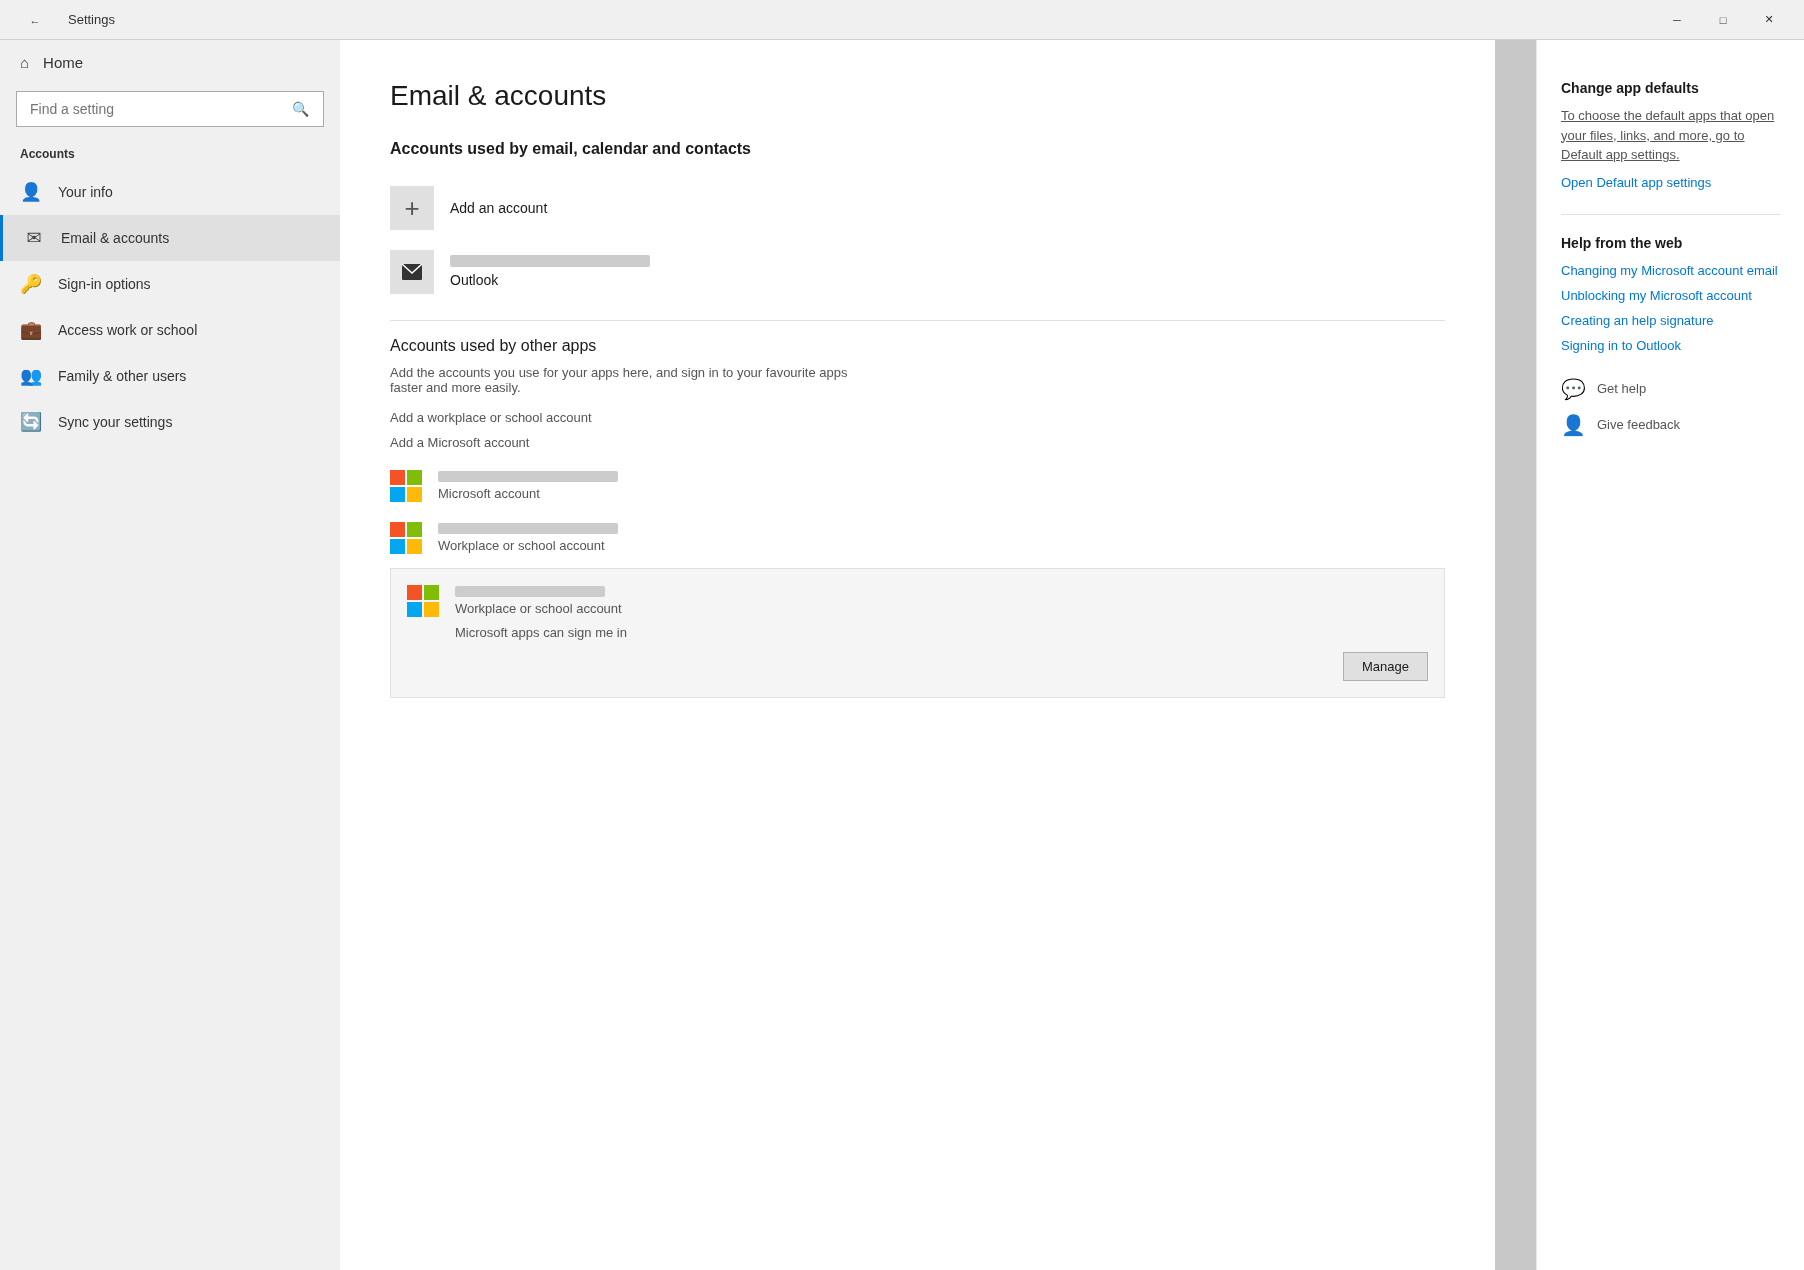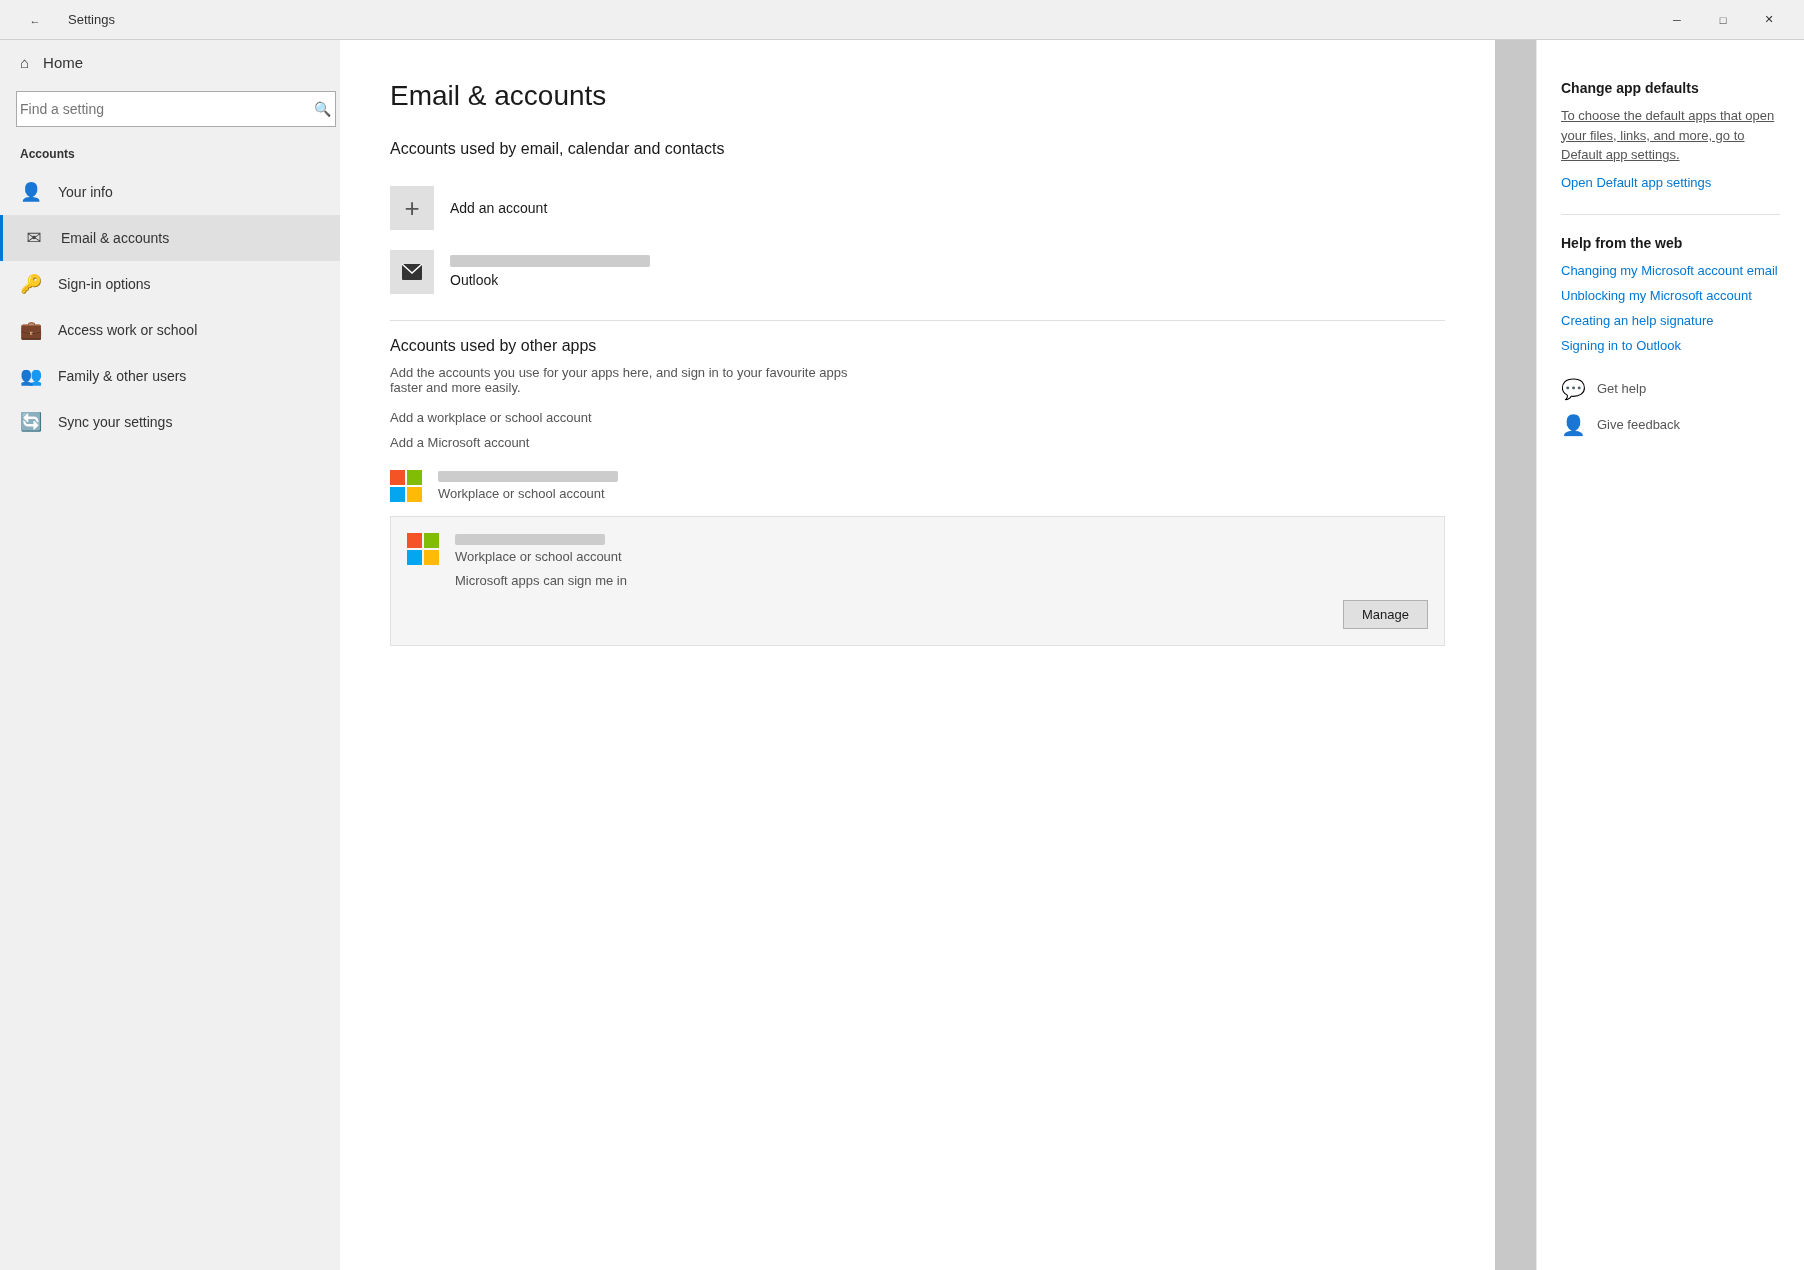--- a/index.html
+++ b/index.html
@@ -69,27 +69,27 @@
     .sidebar-home {
       display: flex;
       align-items: center;
       gap: 14px;
       padding: 14px 20px;
       cursor: pointer;
       font-size: 15px;
       color: #333;
     }
     .search-box {
-      margin: 6px 4px 14px 16px;
+      margin: 6px 16px 14px 16px;
       display: flex;
       align-items: center;
       background: white;
       border: 1px solid #aaa;
       height: 36px;
-      padding: 0 3px;
+      padding: 0 13px;
     }
     .search-input {
       border: none;
       outline: none;
       flex: 1;
       font-size: 14px;
       color: #555;
       background: transparent;
     }
     .search-icon-span {
@@ -132,21 +132,21 @@
       overflow-y: auto;
     }
     .page-title {
       font-size: 28px;
       font-weight: 300;
       color: #1a1a1a;
       margin-bottom: 28px;
     }
     .section-title {
       font-size: 16px;
-      font-weight: 400;
+      font-weight: 700;
       color: #1a1a1a;
       margin-bottom: 18px;
     }
     .account-item {
       display: flex;
       align-items: center;
       gap: 16px;
       padding: 10px 0;
     }
     .account-icon-box {
@@ -436,20 +436,32 @@
     </div>
 
     <div class="divider"></div>
 
     <div class="section2-title">Accounts used by other apps</div>
     <div class="section2-desc">Add the accounts you use for your apps here, and sign in to your favourite apps faster and more easily.</div>
 
     <div class="link-text">Add a workplace or school account</div>
     <div class="link-text">Add a Microsoft account</div>
 
+    <div class="account-row">
+      <div class="ms-logo">
+        <div class="ms-logo-sq ms-red"></div>
+        <div class="ms-logo-sq ms-green"></div>
+        <div class="ms-logo-sq ms-blue"></div>
+        <div class="ms-logo-sq ms-yellow"></div>
+      </div>
+      <div class="account-row-info">
+        <div class="account-row-email-blur"></div>
+        <span class="account-row-type">Microsoft account</span>
+      </div>
+    </div>
 
     <div class="account-row">
       <div class="ms-logo">
         <div class="ms-logo-sq ms-red"></div>
         <div class="ms-logo-sq ms-green"></div>
         <div class="ms-logo-sq ms-blue"></div>
         <div class="ms-logo-sq ms-yellow"></div>
       </div>
       <div class="account-row-info">
         <div class="account-row-email-blur"></div>

